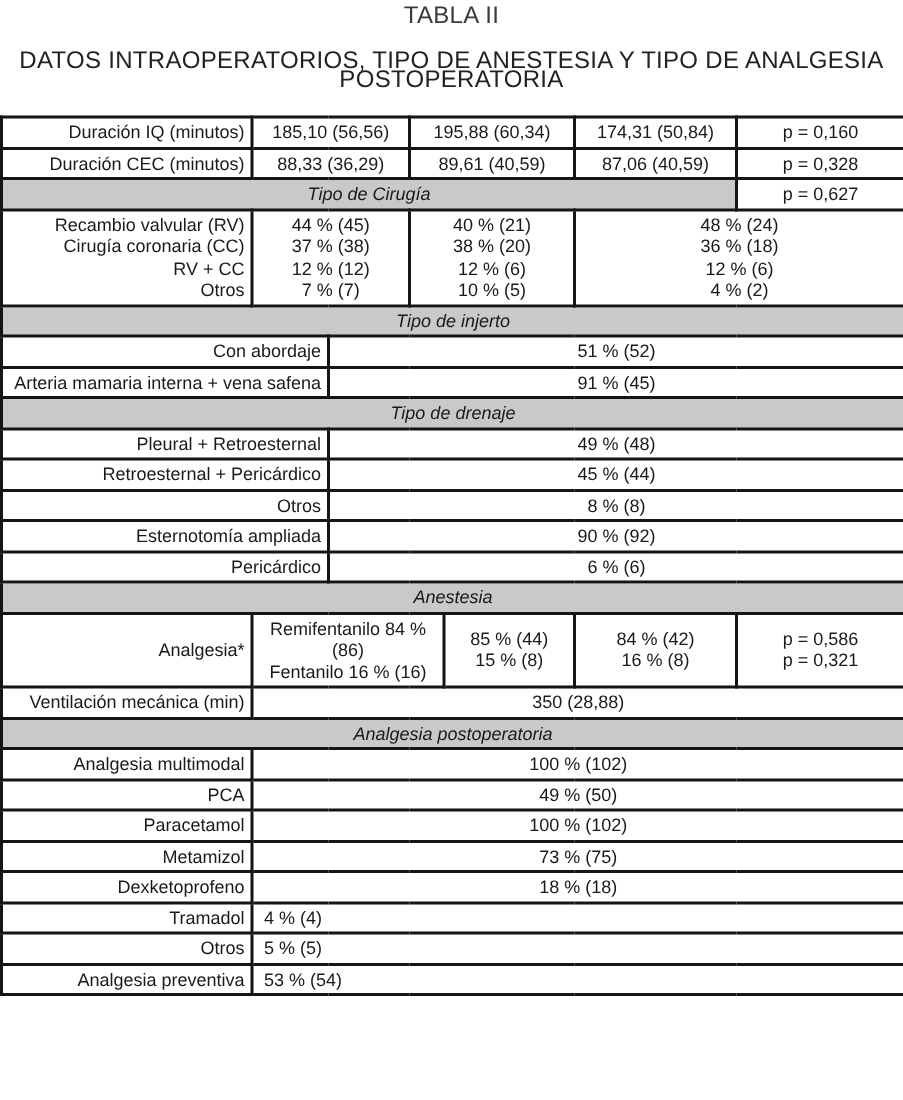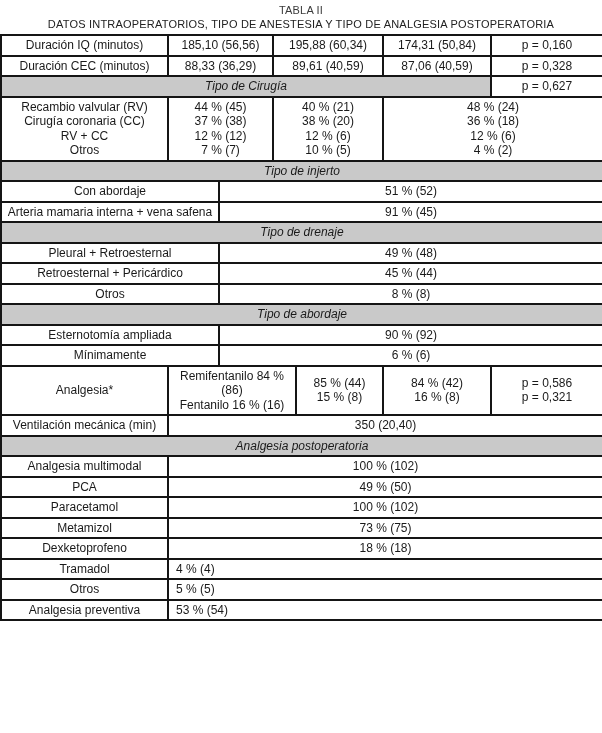--- a/index.html
+++ b/index.html
@@ -4,43 +4,43 @@
 <style>
   html,body{margin:0;padding:0;background:#ffffff;}
   body{
     width:602px;
     font-family:"Liberation Sans","DejaVu Sans",sans-serif;
     color:#1a1a1a;
     -webkit-font-smoothing:antialiased;
   }
   .titleblock{
     text-align:center;
-    font-size:11px;
+    font-size:16px;
     line-height:13px;
-    padding:4px 2px 3px 2px;
+    padding:4px 2px 17px 2px;
     color:#3a3a3a;
     letter-spacing:0.2px;
   }
-  .titleblock .sub{margin-top:1px;color:#222;}
+  .titleblock .sub{margin-top:17px;color:#222;}
   table.main{
     border-collapse:collapse;
     table-layout:fixed;
     width:602px;
     border:2px solid #151515;
   }
   td{
     border:2px solid #151515;
     font-size:12px;
     line-height:14.5px;
     padding:2px 4px;
     vertical-align:middle;
     overflow:hidden;
   }
   .c{text-align:center;}
-  .l{text-align:center;}
+  .l{text-align:right;}
   .ll{text-align:left;padding-left:7px;}
   .i{font-style:italic;}
   .gray{background:#c9c9c9;}
   .preline{white-space:pre-line;}
   .hdr td{height:32px;}
   .secrow td{padding-top:2px;padding-bottom:2px;}
 </style>
 </head>
 <body>
 
@@ -123,47 +123,47 @@
     </tr>
     <tr>
       <td colspan="2" class="l">Retroesternal + Pericárdico</td>
       <td colspan="5" class="c">45 % (44)</td>
     </tr>
     <tr>
       <td colspan="2" class="l">Otros</td>
       <td colspan="5" class="c">8 % (8)</td>
     </tr>
 
-    <tr class="secrow">
-      <td colspan="7" class="gray c i">Tipo de abordaje</td>
-    </tr>
     <tr>
       <td colspan="2" class="l">Esternotomía ampliada</td>
       <td colspan="5" class="c">90 % (92)</td>
     </tr>
     <tr>
-      <td colspan="2" class="l">Mínimamente</td>
+      <td colspan="2" class="l">Pericárdico</td>
       <td colspan="5" class="c">6 % (6)</td>
     </tr>
 
+    <tr class="secrow">
+      <td colspan="7" class="gray c i">Anestesia</td>
+    </tr>
     <tr>
       <td class="l">Analgesia*</td>
       <td colspan="3" class="c preline">Remifentanilo 84 %
 (86)
 Fentanilo 16 % (16)</td>
       <td class="c preline">85 % (44)
 15 % (8)</td>
       <td class="c preline">84 % (42)
 16 % (8)</td>
       <td class="c preline">p = 0,586
 p = 0,321</td>
     </tr>
     <tr>
       <td class="l">Ventilación mecánica (min)</td>
-      <td colspan="6" class="c">350 (20,40)</td>
+      <td colspan="6" class="c">350 (28,88)</td>
     </tr>
 
     <tr class="secrow">
       <td colspan="7" class="gray c i">Analgesia postoperatoria</td>
     </tr>
     <tr>
       <td class="l">Analgesia multimodal</td>
       <td colspan="6" class="c">100 % (102)</td>
     </tr>
     <tr>

